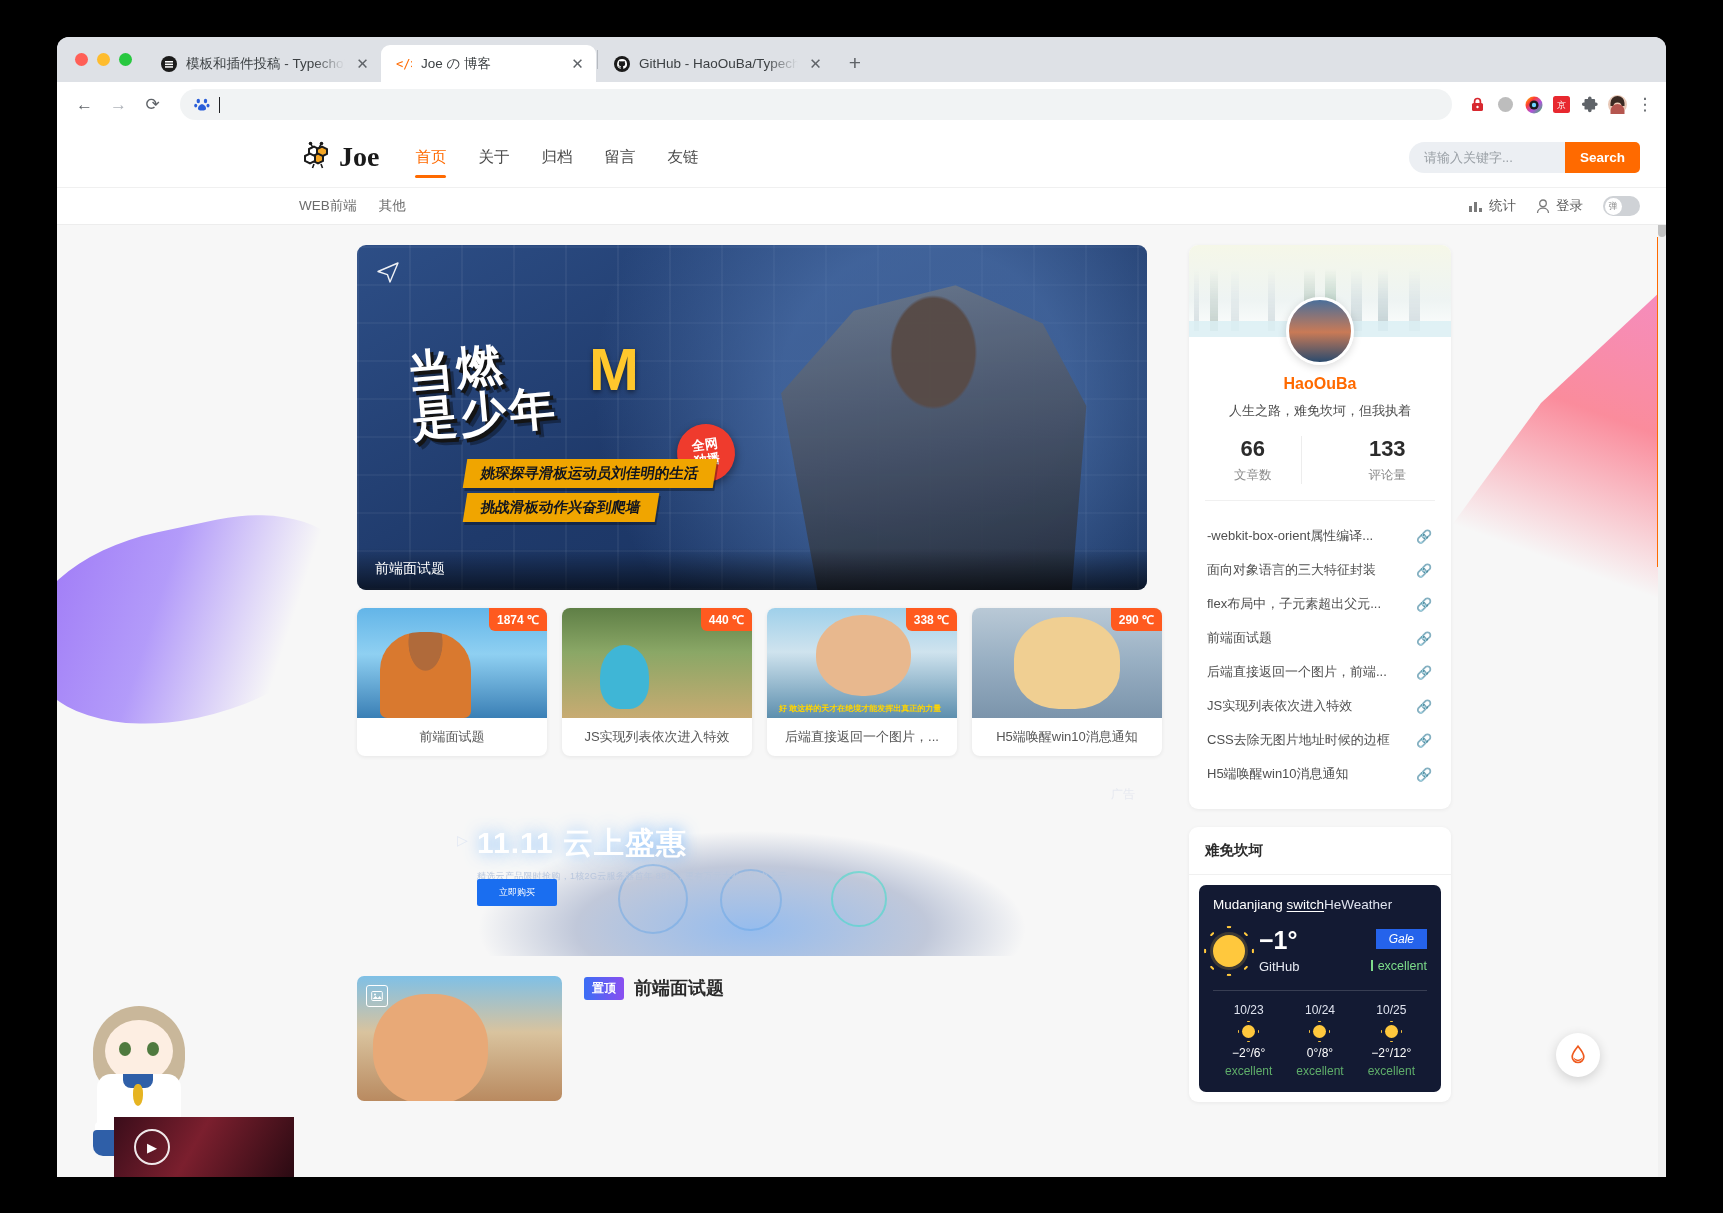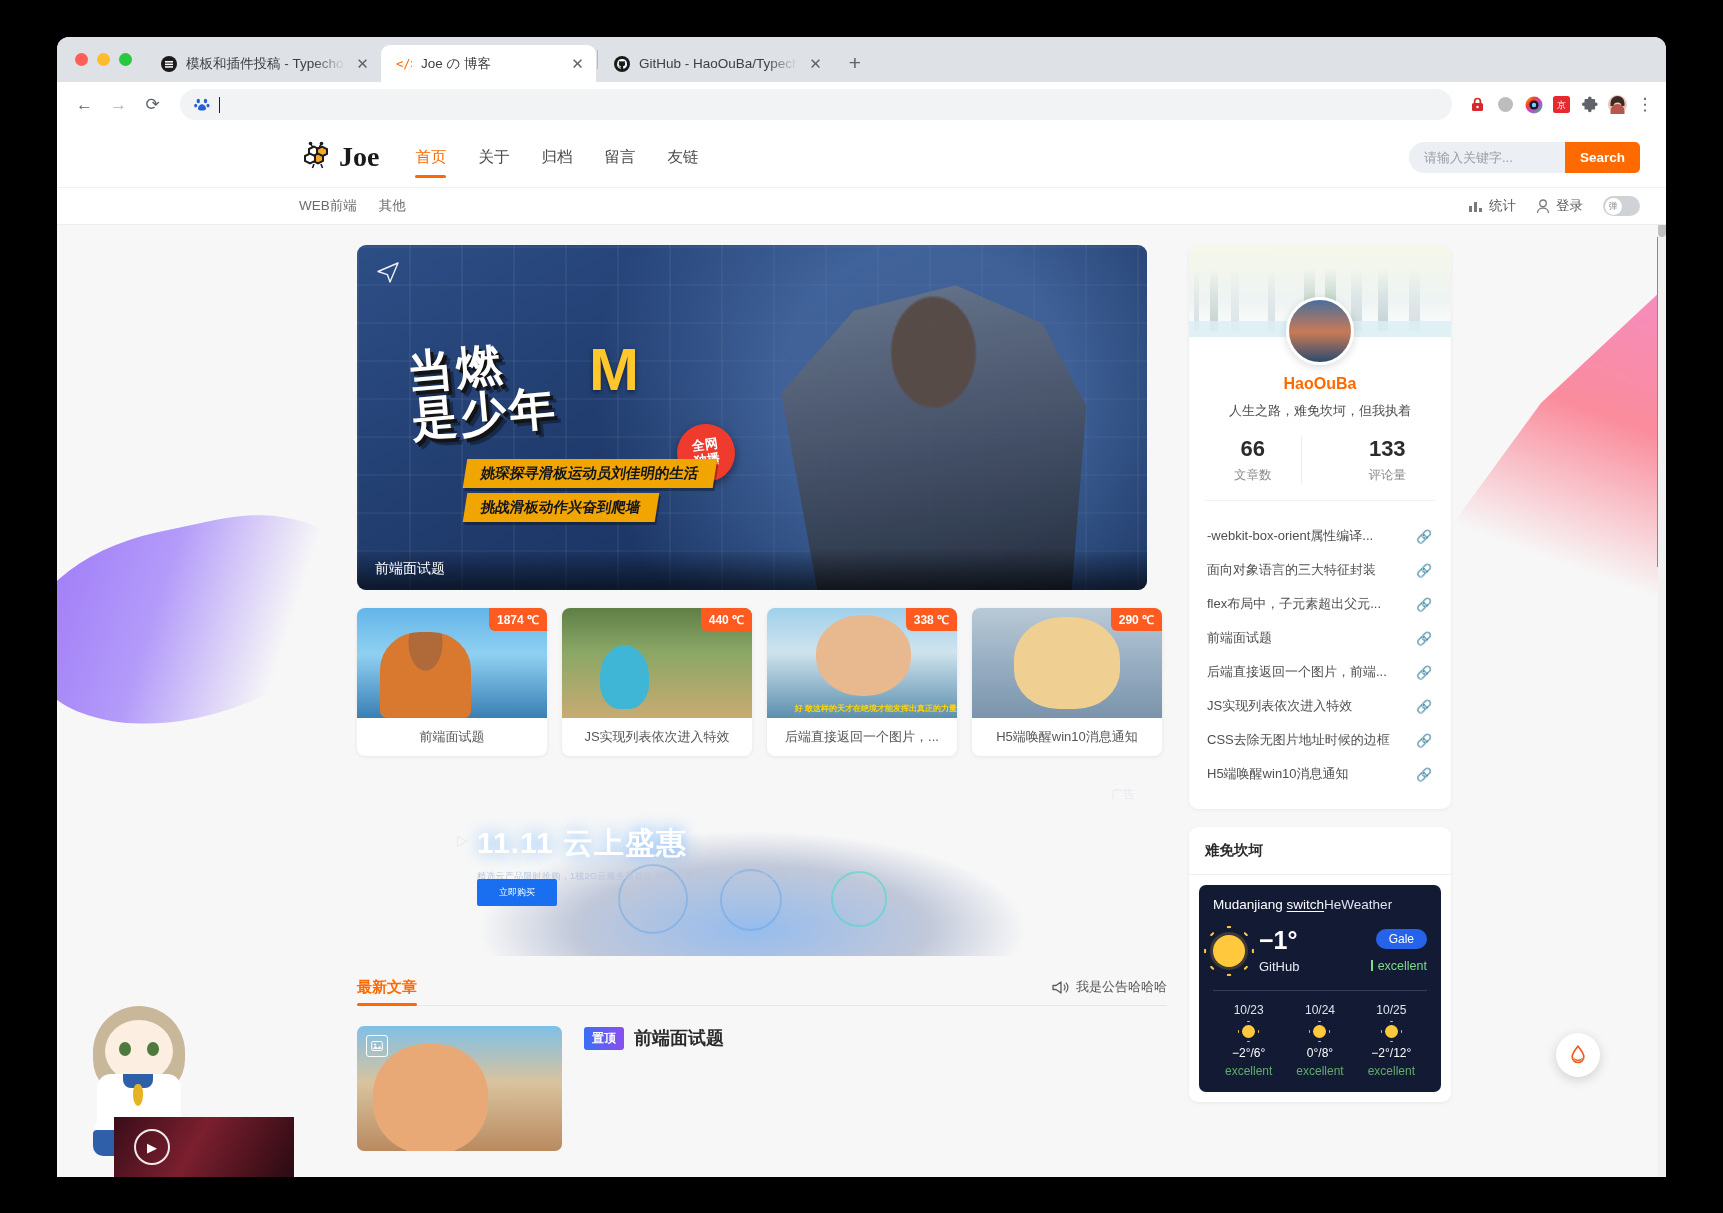--- a/index.html
+++ b/index.html
@@ -181,22 +181,22 @@
   .t1 .img { background:linear-gradient(180deg,#63b5e8 0%,#8fd0f2 42%,#3a7fb5 100%); }
   .t1 .img::after { content:""; position:absolute; left:12%; bottom:0; width:48%; height:78%;
     background:radial-gradient(ellipse at 50% 12%, #b06a3a 0 26%, transparent 27%), #d9792f;
     border-radius:44% 44% 8% 8%; }
   .t2 .img { background:linear-gradient(180deg,#5f7f46 0%,#8aa766 40%,#c8ab72 100%); }
   .t2 .img::after { content:""; position:absolute; left:20%; bottom:8%; width:26%; height:58%;
     background:#3fb6d6; border-radius:50% 50% 40% 40%; }
   .t3 .img { background:linear-gradient(180deg,#9fd0ea 0%,#cfe3ee 40%,#5d8fae 100%); }
   .t3 .img::after { content:""; position:absolute; left:26%; top:6%; width:50%; height:74%;
     background:#e8b88e; border-radius:48%; }
-  .t3 .sub { position:absolute; left:0; right:0; bottom:4px; text-align:right; font-size:8px;
-    color:#ffd400; font-weight:700; white-space:nowrap; overflow:hidden; }
+  .t3 .sub { position:absolute; left:0; right:0; bottom:4px; text-align:left; font-size:8px;
+    color:#ffd400; font-weight:700; white-space:nowrap; overflow:hidden;padding-left:12px; }
   .t4 .img { background:linear-gradient(180deg,#b9c9d6 0%,#97aec2 50%,#7b94ab 100%); }
   .t4 .img::after { content:""; position:absolute; left:22%; top:8%; width:56%; height:84%;
     background:#f0cf92; border-radius:46% 46% 42% 42%; }
   
   .ad {
     position:relative; margin-top:20px; width:790px; height:180px; border-radius:8px; overflow:hidden;
     background:radial-gradient(ellipse at 50% 115%, #2a5b9e 0%, #132murky 0%, #0d1630 55%, #060a18 100%);
   }
   .ad .glow { position:absolute; left:50%; bottom:-40%; width:70%; height:110%; transform:translateX(-50%);
     background:radial-gradient(ellipse at 50% 50%, rgba(70,140,230,.55) 0%, rgba(30,60,130,.25) 45%, transparent 70%); }
@@ -280,21 +280,21 @@
   .sun::before, .sun::after { content:""; position:absolute; inset:-9px; border-radius:50%;
     background:
       radial-gradient(circle at 50% 0,   #ffc83d 0 2.2px, transparent 2.6px),
       radial-gradient(circle at 50% 100%,#ffc83d 0 2.2px, transparent 2.6px),
       radial-gradient(circle at 0 50%,   #ffc83d 0 2.2px, transparent 2.6px),
       radial-gradient(circle at 100% 50%,#ffc83d 0 2.2px, transparent 2.6px); }
   .sun::after { transform:rotate(45deg); }
   .wtemp { font-size:25px; font-weight:600; line-height:1; }
   .wdesc { margin-top:6px; font-size:13px; color:#e6e9f2; }
   .wright { margin-left:auto; text-align:right; }
-  .gale { background:#2563eb; color:#fff; font-size:12px; padding:3px 13px; border-radius:10px; display:inline-block; }
+  .gale { background:#2563eb; color:#fff; font-size:12px; padding:3px 13px; border-radius:0; display:inline-block;font-style:italic; }
   .wair { margin-top:10px; font-size:12.5px; color:#7ddc8a; }
   .wair::before { content:""; display:inline-block; width:2px; height:11px; background:#7ddc8a; margin-right:5px; vertical-align:-1px; }
   .wsep { height:1px; background:rgba(255,255,255,.16); margin:16px 0 0; }
   .wfore { display:flex; margin-top:12px; }
   .wday { flex:1; text-align:center; }
   .wday .d { font-size:12px; color:#dfe3ef; }
   .wday .s { width:13px; height:13px; border-radius:50%; background:#ffc83d; margin:8px auto; position:relative; }
   .wday .s::before { content:""; position:absolute; inset:-4px; border-radius:50%;
     background:radial-gradient(circle at 50% 0,#ffc83d 0 1.2px,transparent 1.5px),
                radial-gradient(circle at 50% 100%,#ffc83d 0 1.2px,transparent 1.5px),
@@ -566,30 +566,20 @@
           <div class="ring r1"></div>
           <div class="ring r2"></div>
           <div class="ring r3"></div>
           <span class="play">▷</span>
           <div class="adtitle">11.11 云上盛惠</div>
           <div class="adsub">精选云产品限时抢购，1核2G云服务器首年 88元，更有万元大礼创助力上云</div>
           <div class="adbtn">立即购买</div>
           <div class="adlabel">广告</div>
         </div>
 
-        <div class="latest-bar">
-          <div class="latest-title">最新文章</div>
-          <div class="notice">
-            <svg width="17" height="15" viewBox="0 0 17 15">
-              <path d="M1 5.5h3l5-3.5v11l-5-3.5H1z" fill="none" stroke="#5a5a5a" stroke-width="1.3" stroke-linejoin="round"></path>
-              <path d="M11.8 4.6a4 4 0 010 5.8M13.8 2.6a6.8 6.8 0 010 9.8" fill="none" stroke="#5a5a5a" stroke-width="1.2"></path>
-            </svg>
-            <span>我是公告哈哈哈</span>
-          </div>
-        </div>
 
         <div class="post">
           <div class="pthumb">
             <span class="ph-icon">
               <svg width="12" height="12" viewBox="0 0 12 12">
                   <rect x=".7" y="1.5" width="10.6" height="9" rx="1" fill="none" stroke="#fff" stroke-width="1"></rect>
                   <circle cx="4" cy="4.5" r="1" fill="#fff"></circle>
                   <path d="M1.5 9l3-3 2.2 2.2L8.8 6l1.8 3z" fill="#fff"></path>
                 </svg>
             </span>

